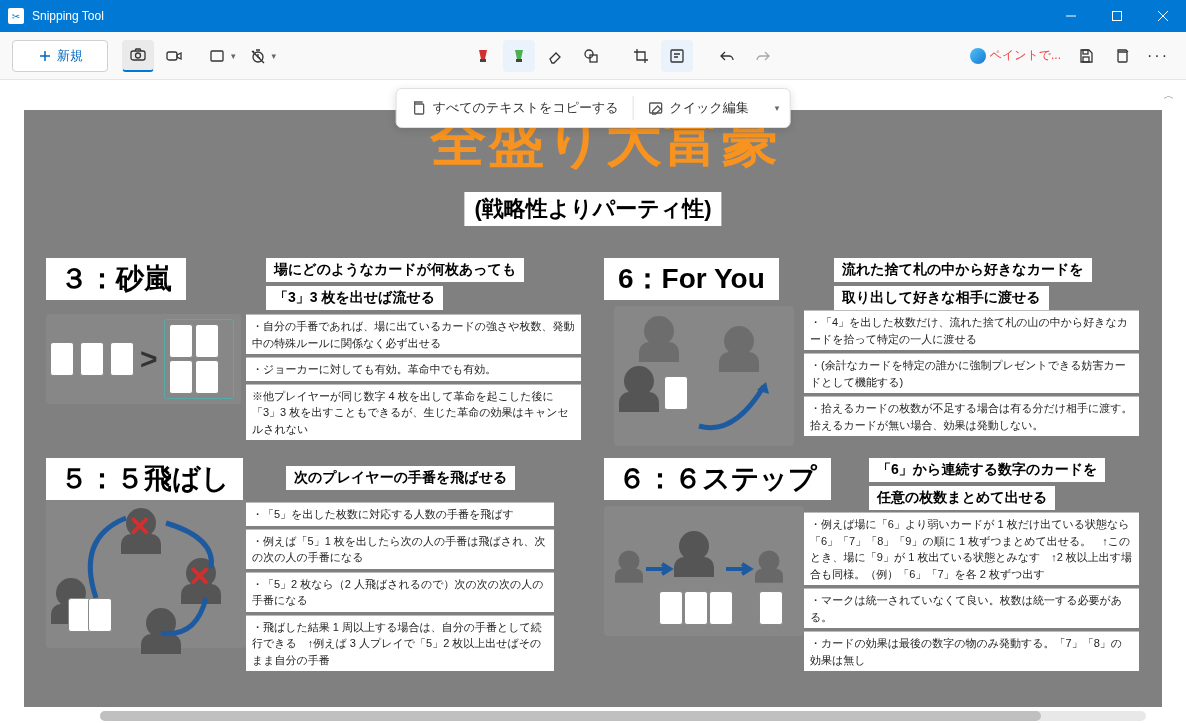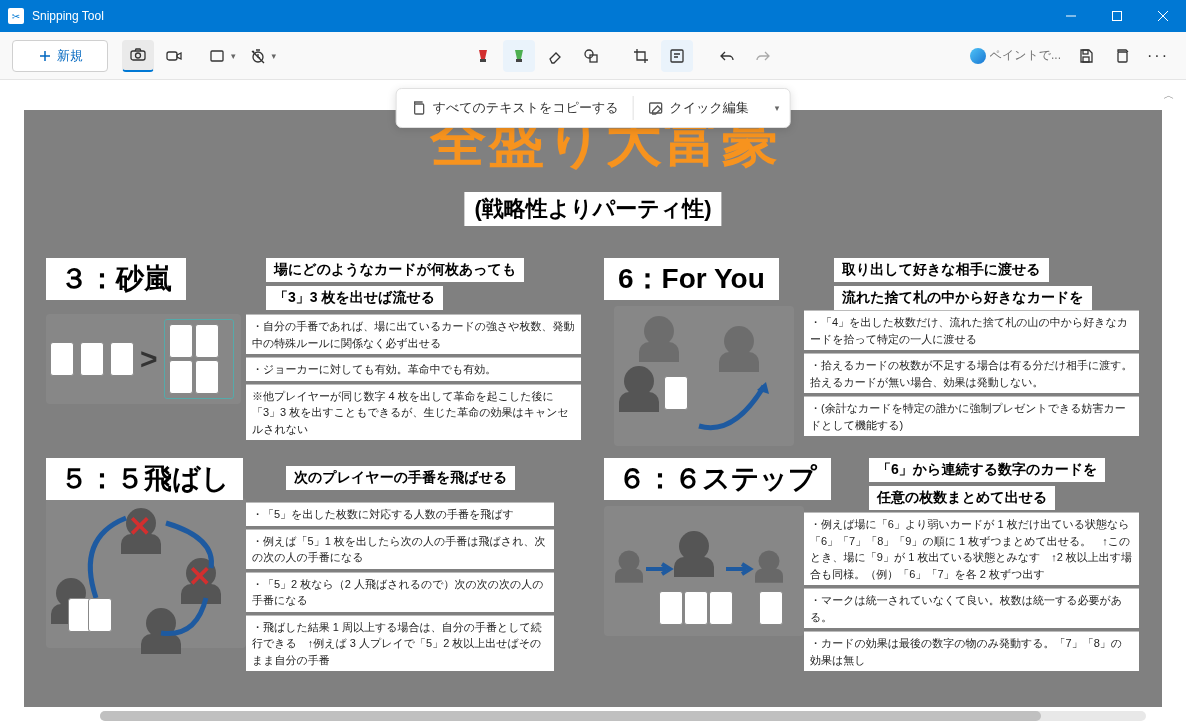--- a/index.html
+++ b/index.html
@@ -15,21 +15,21 @@
 
 
 .toolbar { height:48px; background:#f9f9f9; border-bottom:1px solid #e5e5e5; display:flex; align-items:center; padding:0 12px; gap:4px; }
 .toolbar .spacer { flex:1; }
 .tbtn { height:32px; min-width:32px; border:1px solid transparent; background:transparent; border-radius:4px; display:flex; align-items:center; justify-content:center; cursor:pointer; color:#333; font-size:13px; padding:0 4px; gap:4px; }
 .tbtn.primary { border:1px solid #d0d0d0; padding:0 24px; color:#0067c0; background:#fff; }
 .tbtn.active { background:#eaeaea; border-bottom:2px solid #0078d4; }
 .tbtn.selected { background:#eaf3fb; }
 .tbtn svg { width:16px; height:16px; }
 .chev { font-size:9px; margin-left:2px; color:#666; }
-.paint-label { font-size:12px; color:#737373; max-width:80px; white-space:nowrap; overflow:hidden; text-overflow:ellipsis; }
+.paint-label { font-size:12px; color:#ef4444; max-width:80px; white-space:nowrap; overflow:hidden; text-overflow:ellipsis; }
 .globe { width:16px; height:16px; border-radius:50%; background:linear-gradient(135deg,#4fc3f7,#1976d2); display:inline-block; }
 
 
 .canvas-wrap { position:relative; height:calc(723px - 32px - 48px); background:#fff; overflow:hidden; }
 .floatbar { position:absolute; top:8px; left:50%; transform:translateX(-50%); background:#fff; border:1px solid #e0e0e0; border-radius:6px; box-shadow:0 2px 8px rgba(0,0,0,.12); display:flex; align-items:center; height:40px; z-index:10; }
 .floatbar .fbtn { display:flex; align-items:center; gap:6px; padding:0 14px; height:100%; cursor:pointer; font-size:13px; color:#333; }
 .floatbar .divider { width:1px; height:24px; background:#e0e0e0; }
 .floatbar svg { width:16px; height:16px; }
 
 
@@ -238,37 +238,37 @@
       <div class="bullets" style="position:absolute;top:56px;left:200px;width:335px">
         <div class="b">・自分の手番であれば、場に出ているカードの強さや枚数、発動中の特殊ルールに関係なく必ず出せる</div>
         <div class="b">・ジョーカーに対しても有効。革命中でも有効。</div>
         <div class="b">※他プレイヤーが同じ数字 4 枚を出して革命を起こした後に「3」3 枚を出すこともできるが、生じた革命の効果はキャンセルされない</div>
       </div>
     </div>
 
     <div class="rule" style="top:148px;left:580px;width:540px">
       <div class="rule-h">6：For You</div>
       <div style="position:absolute;top:0;left:230px">
+        <span class="rule-lead">流れた捨て札の中から好きなカードを</span>
         <span class="rule-lead">取り出して好きな相手に渡せる</span>
-        <span class="rule-lead">流れた捨て札の中から好きなカードを</span>
       </div>
       <div class="gfx" style="top:48px;left:10px;width:180px;height:140px">
         <span class="person" style="position:absolute;top:10px;left:30px;opacity:.5"></span>
         <span class="person" style="position:absolute;top:20px;left:110px;opacity:.5"></span>
         <span class="person" style="position:absolute;top:60px;left:10px"></span>
         <span class="card" style="position:absolute;top:70px;left:50px"></span>
         <svg style="position:absolute;top:70px;left:80px" width="80" height="60">
             <path d="M5 50 Q40 60 70 10" fill="none" stroke="#1e5aa0" stroke-width="5"></path>
             <path d="M63 14 L72 6 L75 18 z" fill="#1e5aa0"></path>
           </svg>
       </div>
       <div class="bullets" style="position:absolute;top:52px;left:200px;width:335px">
         <div class="b">・「4」を出した枚数だけ、流れた捨て札の山の中から好きなカードを拾って特定の一人に渡せる</div>
+        <div class="b">・(余計なカードを特定の誰かに強制プレゼントできる妨害カードとして機能する)</div>
         <div class="b">・拾えるカードの枚数が不足する場合は有る分だけ相手に渡す。拾えるカードが無い場合、効果は発動しない。</div>
-        <div class="b">・(余計なカードを特定の誰かに強制プレゼントできる妨害カードとして機能する)</div>
       </div>
     </div>
 
     <div class="rule" style="top:348px;left:22px;width:540px">
       <div class="rule-h">５：５飛ばし</div>
       <div style="position:absolute;top:8px;left:240px">
         <span class="rule-lead">次のプレイヤーの手番を飛ばせる</span>
       </div>
       <div class="gfx" style="top:40px;left:0;width:200px;height:150px">
         <span class="person" style="position:absolute;top:80px;left:10px"></span>

